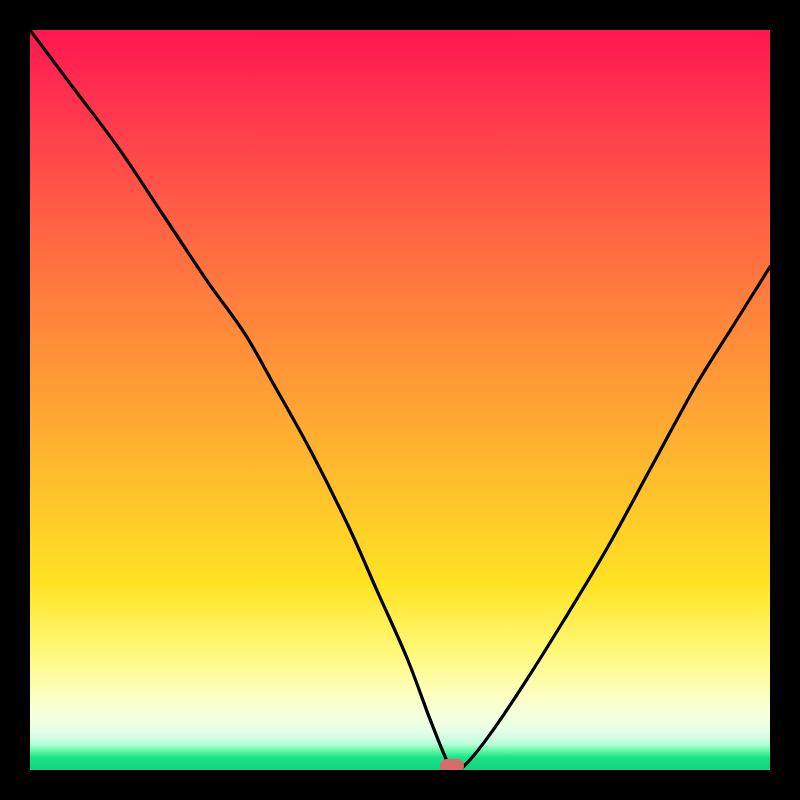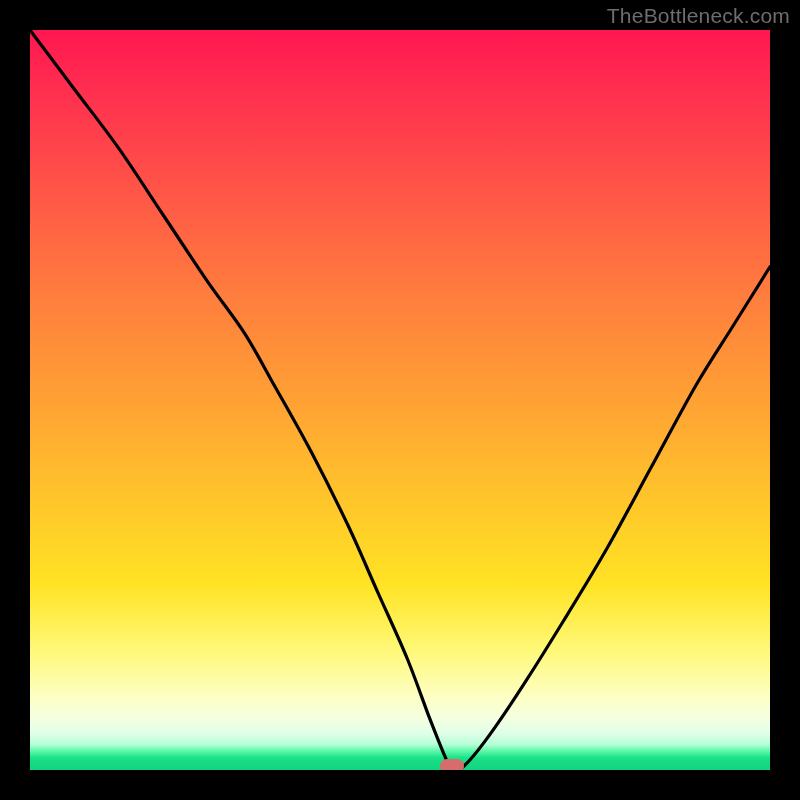--- a/index.html
+++ b/index.html
@@ -71,21 +71,20 @@
     border-radius: 7px;
     transform: translate(-50%, -50%);
     z-index: 5;
   }
 </style>
 </head>
 <body>
 
 <div class="frame">
 
-  <div class="watermark">TheBottleneck.com</div>
 
   <div class="plot-area">
 
     <div class="gradient gradient-main"></div>
 
     <svg class="curve" viewBox="0 0 740 740" preserveAspectRatio="none">
       <path fill="none" stroke="#000" stroke-width="3.2" stroke-linecap="round" stroke-linejoin="round" d="M 0.0 0.0 C 7.4 9.9, 29.6 39.5, 44.4 59.2 C 59.2 78.9, 74.0 97.4, 88.8 118.4 C 103.6 139.4, 118.4 162.8, 133.2 185.0 C 148.0 207.2, 164.0 231.9, 177.6 251.6 C 191.2 271.3, 203.5 286.1, 214.6 303.4 C 225.7 320.7, 233.1 335.5, 244.2 355.2 C 255.3 374.9, 268.9 398.4, 281.2 421.8 C 293.5 445.2, 307.1 472.4, 318.2 495.8 C 329.3 519.2, 337.9 540.2, 347.8 562.4 C 357.7 584.6, 368.8 608.0, 377.4 629.0 C 386.0 650.0, 393.4 672.2, 399.6 688.2 C 405.8 704.2, 410.7 716.6, 414.4 725.2 C 418.1 733.8, 419.3 737.5, 421.8 740.0 C 424.3 742.5, 425.5 742.5, 429.2 740.0 C 432.9 737.5, 437.8 732.6, 444.0 725.2 C 450.2 717.8, 457.6 707.9, 466.2 695.6 C 474.8 683.3, 484.7 668.5, 495.8 651.2 C 506.9 633.9, 519.2 614.2, 532.8 592.0 C 546.4 569.8, 562.4 543.9, 577.2 518.0 C 592.0 492.1, 606.8 463.7, 621.6 436.6 C 636.4 409.5, 652.4 378.6, 666.0 355.2 C 679.6 331.8, 690.7 315.7, 703.0 296.0 C 715.3 276.3, 733.8 246.7, 740.0 236.8"></path>
     </svg>
 
     <div class="marker" style="left: 421.8px; top: 736px;"></div>

